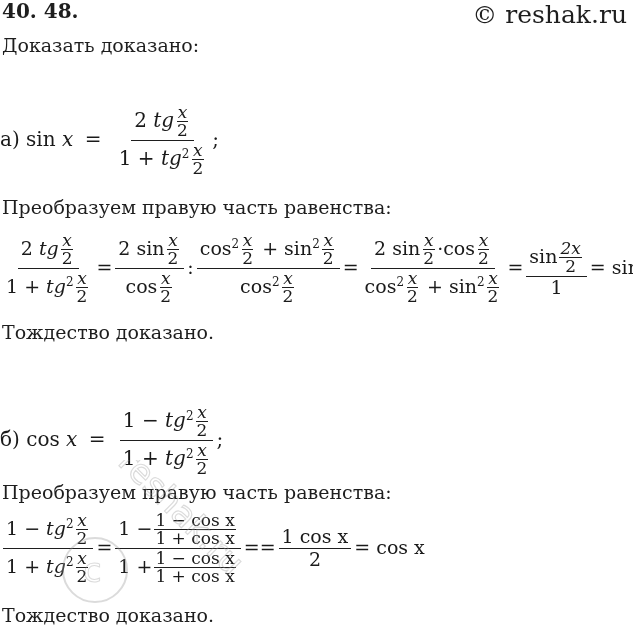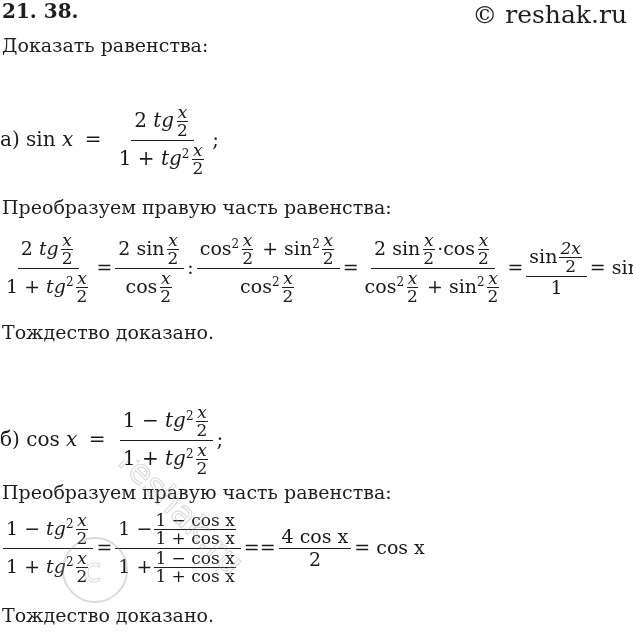--- a/index.html
+++ b/index.html
@@ -16,23 +16,23 @@
   .sfrac { font-size: 17px; display: inline-flex; flex-direction: column; align-items: center; vertical-align: middle; margin: 0 2px; }
   .sfrac > .num { border-bottom: 1.3px solid #1e1e1e; padding: 0 1px; line-height: 1.0; }
   .sfrac > .den { padding: 0 1px; line-height: 1.0; }
   sup { font-size: 12px; vertical-align: 7px; }
   .op { margin: 0 5px; }
   .watermark { position: absolute; left: 55px; top: 460px; width: 200px; height: 160px; pointer-events: none; opacity: 0.35; }
 </style>
 </head>
 <body>
 
-<div class="abs txt bold" style="left:2px; top:-1px; font-size:20px;">21. 38.</div>
+<div class="abs txt bold" style="left:2px; top:-1px; font-size:20px;">40. 48.</div>
 <div class="abs txt" style="right:6px; top:0px; font-size:25px;">© reshak.ru</div>
-<div class="abs txt" style="left:2px; top:34px;">Доказать равенства:</div>
+<div class="abs txt" style="left:2px; top:34px;">Доказать доказано:</div>
 
 <div class="abs math" style="left:0px; top:104px;">
   <span>а)</span>
   <span>sin</span> <span class="it">x</span>
   <span class="op">=</span>
   <span class="frac">
     <span class="num"><span>2</span> <span class="it">tg</span><span class="sfrac">
           <span class="num it">x</span>
           <span class="den">2</span>
         </span></span>
@@ -133,21 +133,21 @@
   </span><span>=</span><span class="frac">
     <span class="num"><span>1</span> <span>−</span><span class="sfrac">
           <span class="num">1 − cos x</span>
           <span class="den">1 + cos x</span>
         </span></span>
     <span class="den"><span>1</span> <span>+</span><span class="sfrac">
           <span class="num">1 − cos x</span>
           <span class="den">1 + cos x</span>
         </span></span>
   </span><span>=</span><span>=</span><span class="frac">
-    <span class="num">4 cos x</span>
+    <span class="num">1 cos x</span>
     <span class="den">2</span>
   </span><span>=</span> <span>cos x</span> 
 </div>
 
 <div class="abs txt" style="left:2px; top:604px;">Тождество доказано.</div>
 
 <svg class="watermark" viewBox="0 0 200 160">
   <circle cx="40" cy="110" r="32" fill="none" stroke="#999" stroke-width="2"></circle>
   <text x="28" y="122" font-size="34" fill="none" stroke="#999" font-family="DejaVu Sans, sans-serif">c</text>
   <text x="30" y="40" font-size="34" fill="none" stroke="#999" stroke-width="1.2" transform="rotate(45 90 60)" font-family="DejaVu Sans, sans-serif">reshak.ru</text>

